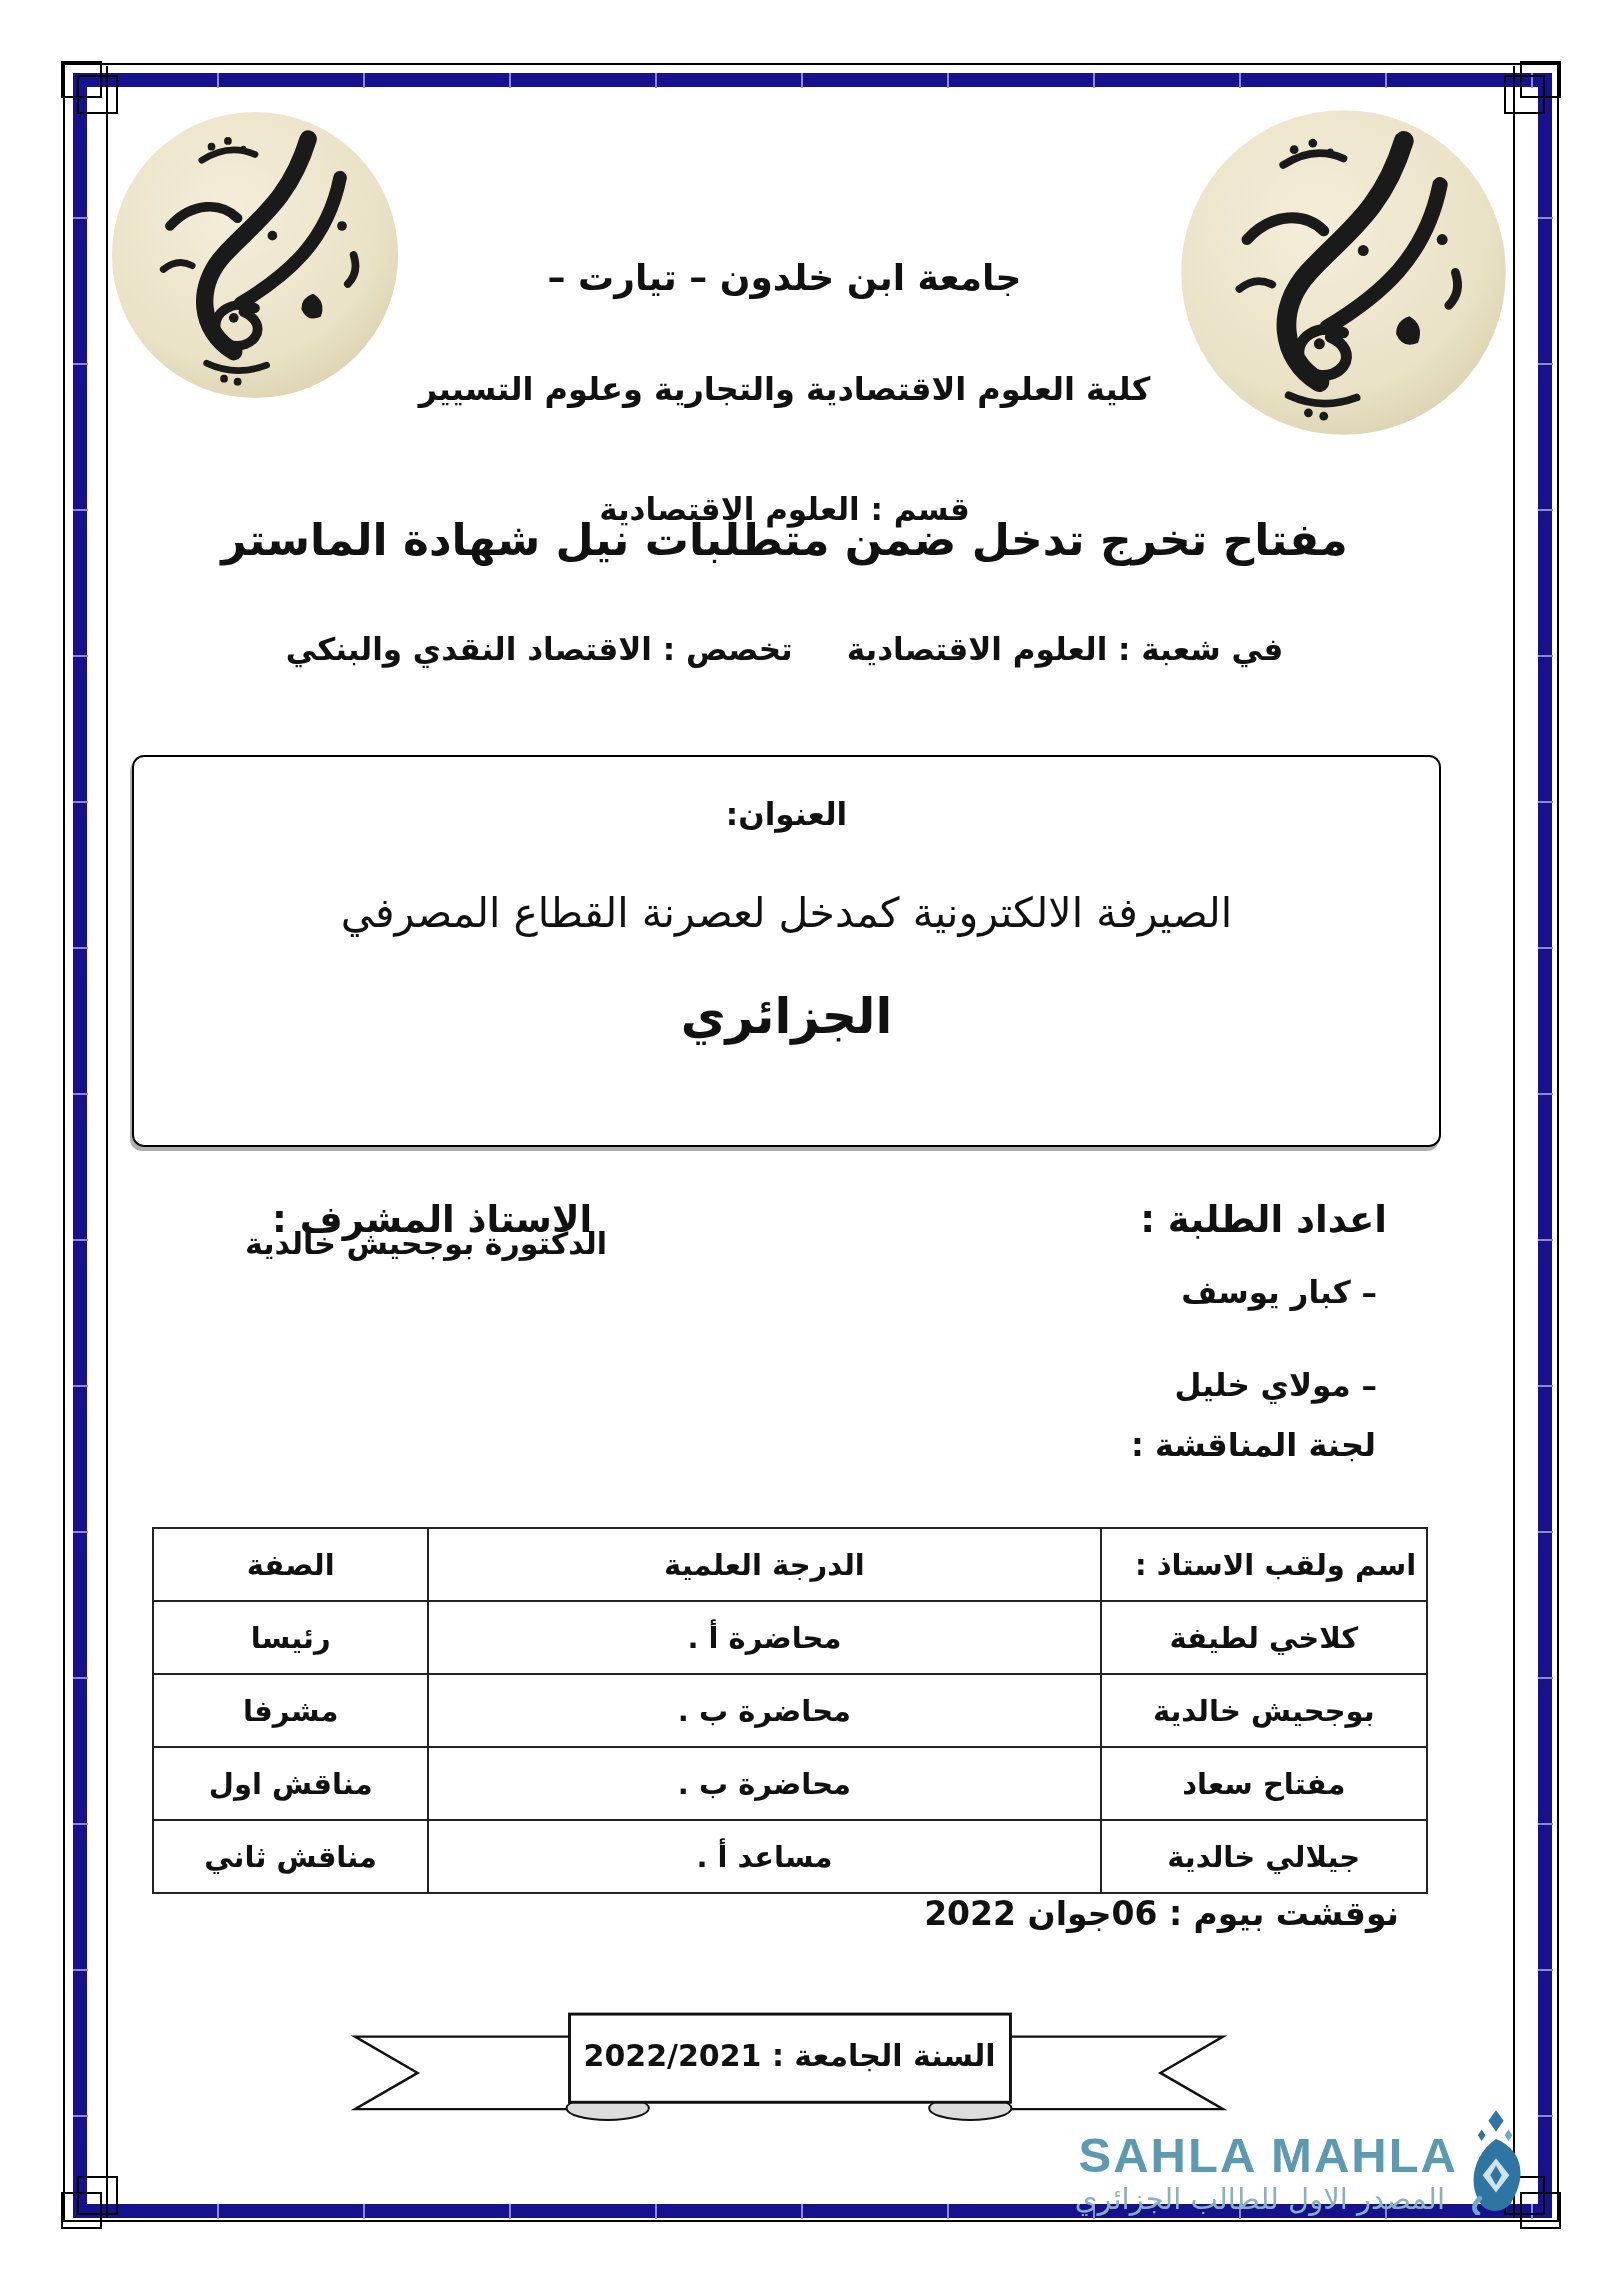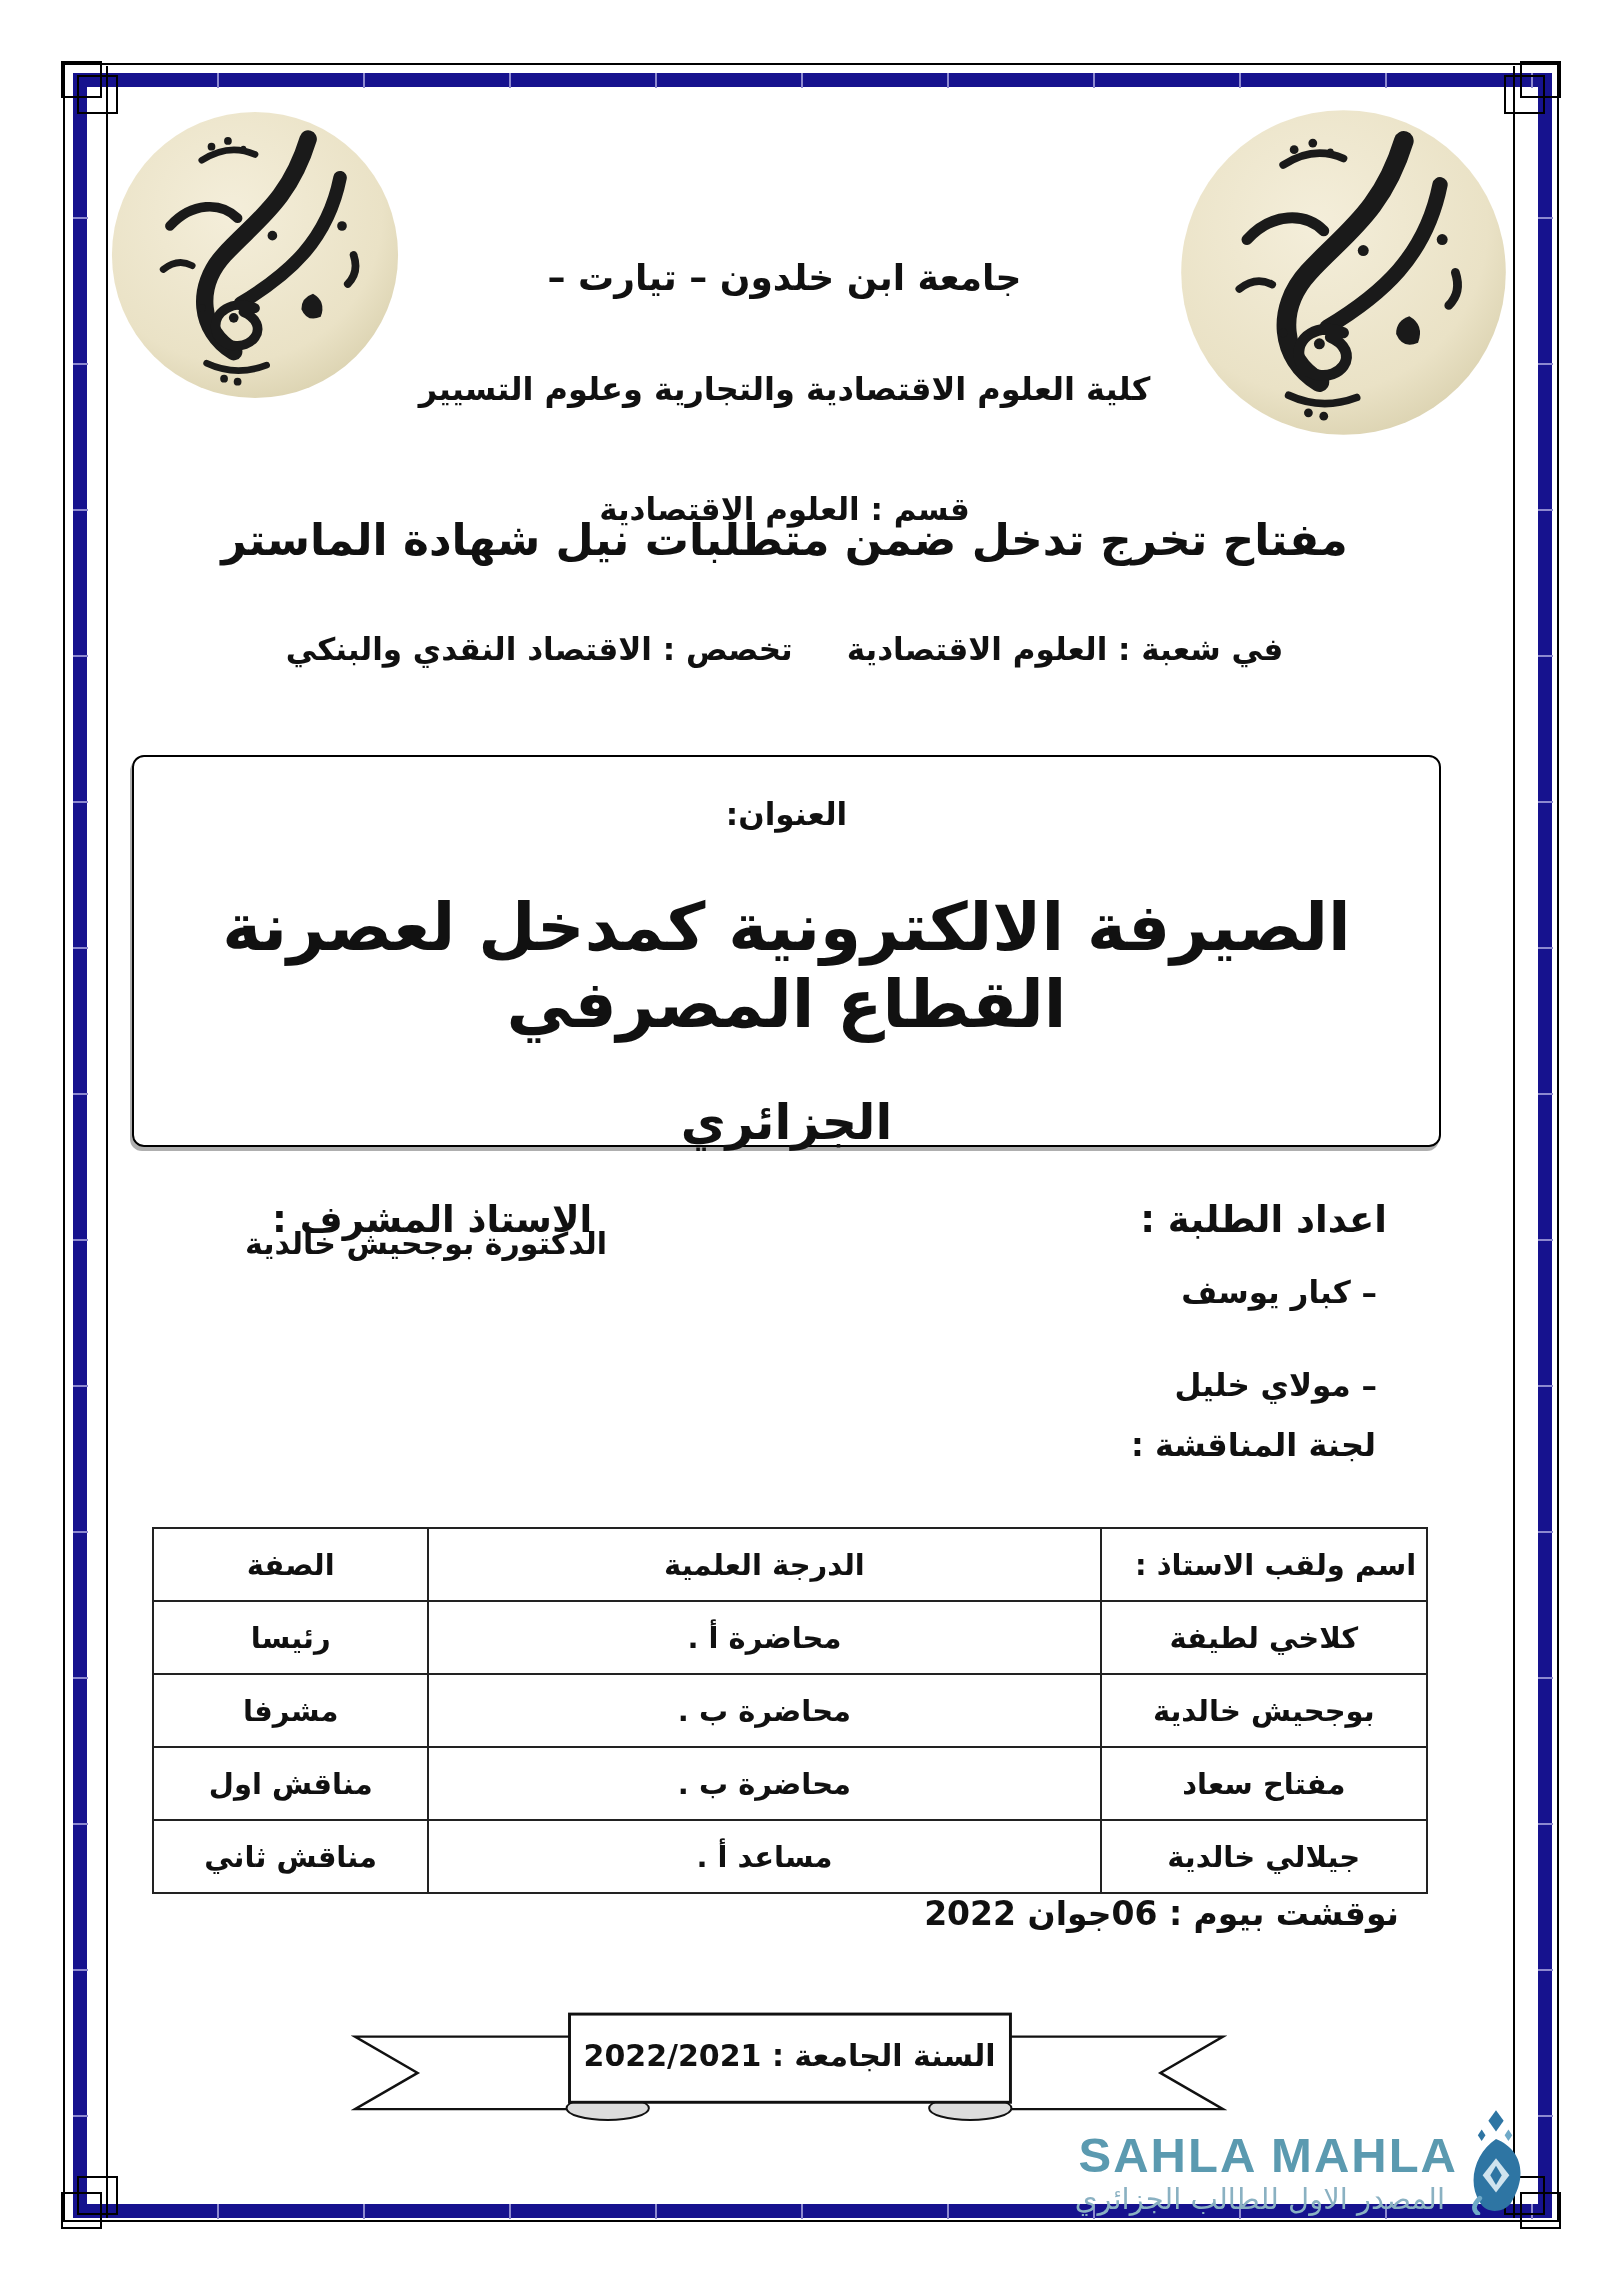--- a/index.html
+++ b/index.html
@@ -40,21 +40,21 @@
   .hline{position:absolute;left:118px;width:1333px;text-align:center;font-weight:700;direction:rtl;z-index:5;}
   .l-univ{top:257px;font-size:36px;}
   .l-fac{top:370px;font-size:32px;}
   .l-dept{top:443px;font-size:31px;margin-top:48px;}
   .l-thesis{top:514px;font-size:44px;}
   .l-branch{top:631px;font-size:31px;display:flex;justify-content:center;gap:54px;}
   
   .title-box{position:absolute;left:132px;top:755px;width:1309px;height:392px;border:2.9px solid #000;
     border-radius:12px;box-shadow:-2px 3.9px 0 rgba(110,110,110,.55);text-align:center;direction:rtl;z-index:5;box-sizing:border-box;}
   .title-box .lbl{margin-top:39px;font-size:31px;font-weight:700;}
-  .title-box .t1{margin-top:57px;font-size:66px;font-weight:700;}
+  .title-box .t1{margin-top:57px;font-size:41px;font-weight:400;}
   .title-box .t2{margin-top:51px;font-size:49px;font-weight:700;}
   
   .abs{position:absolute;z-index:5;font-weight:700;direction:rtl;}
   .students-heading{right:234px;top:1198px;font-size:37px;}
   .student-0{right:244px;top:1274px;font-size:31px;}
   .student-1{right:244px;top:1359px;font-size:31px;margin-top:8px;}
   .supervisor-heading{left:272px;top:1198px;font-size:37px;}
   .supervisor-name{left:245px;top:1226px;font-size:30px;}
   .committee-heading{right:245px;top:1426px;font-size:32px;}
   

